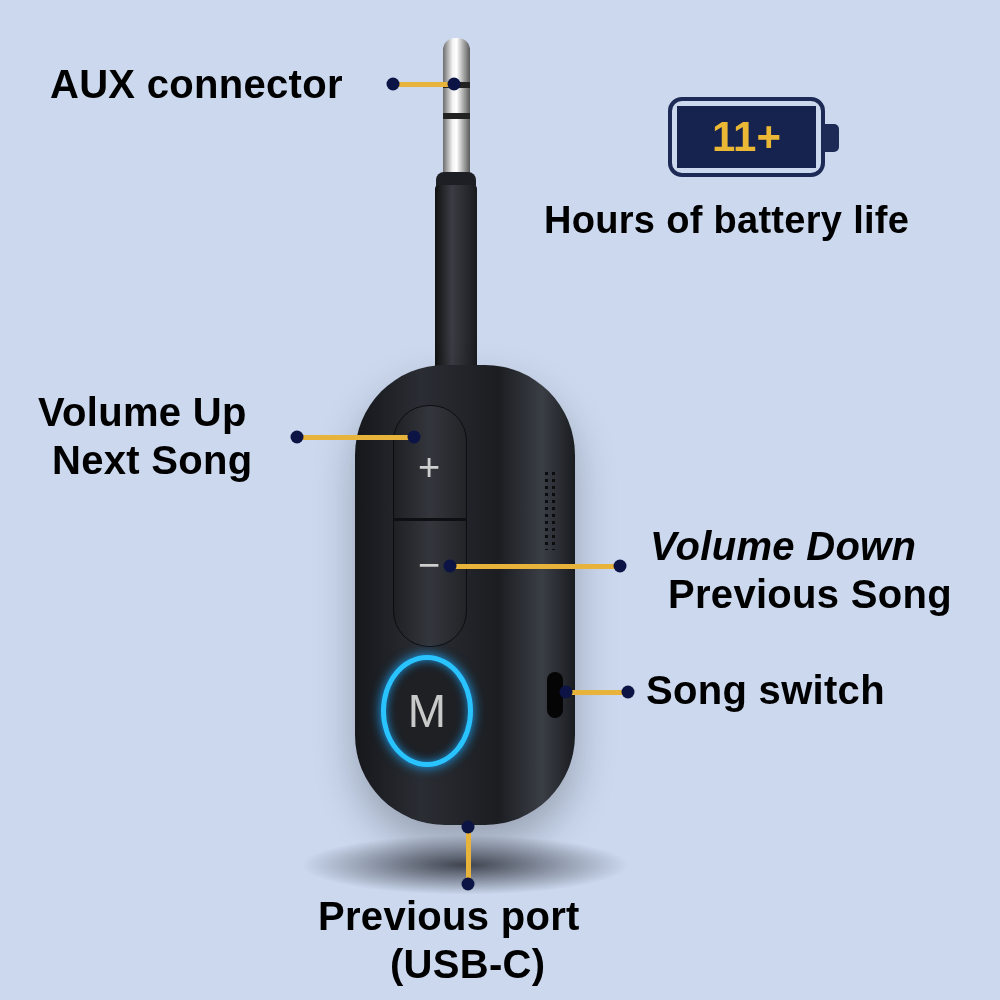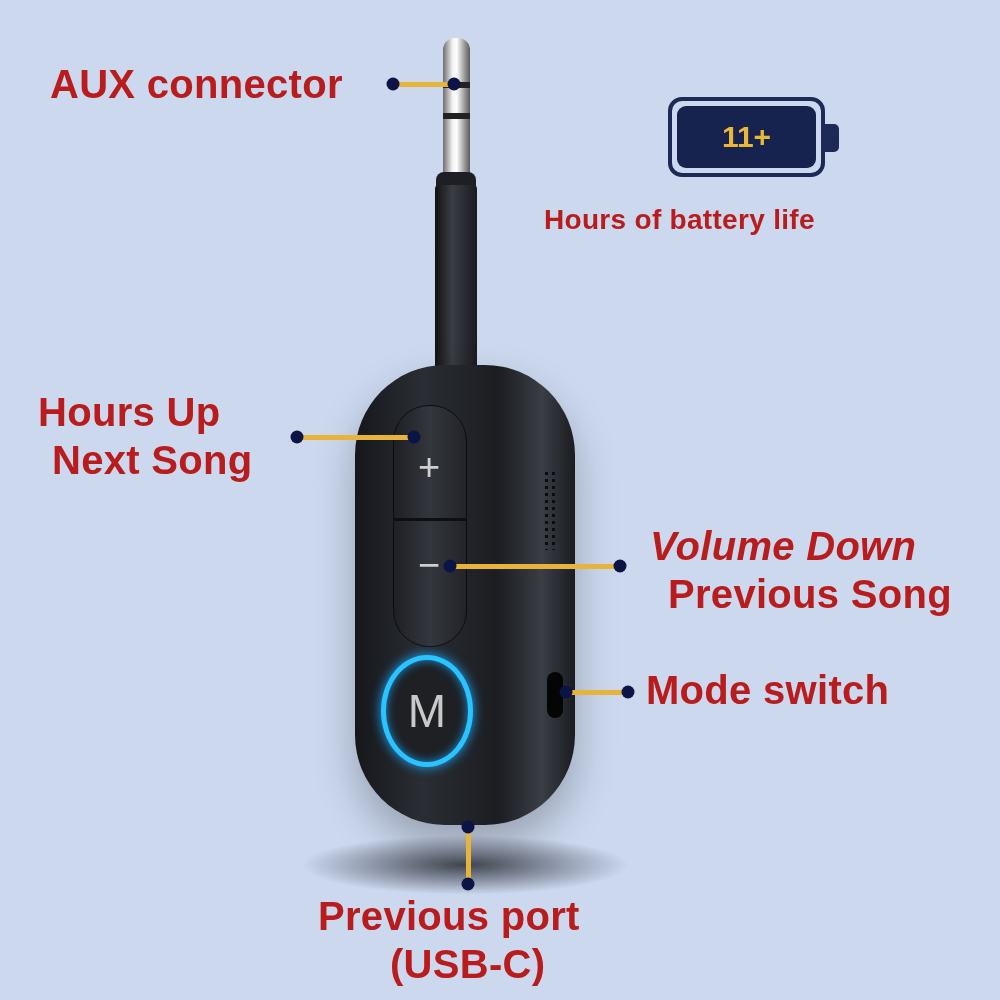--- a/index.html
+++ b/index.html
@@ -1,22 +1,22 @@
 <!DOCTYPE html>
 <html><head>
 <meta charset="utf-8">
 <style>
   html, body { margin: 0; padding: 0; }
   body { width: 1000px; height: 1000px; background: #cbd8ee; position: relative; overflow: hidden;
          font-family: "Liberation Sans", sans-serif; }
-  .lbl { position: absolute; color: #b91c1c; font-weight: bold; font-size: 40px; line-height: 48px; white-space: nowrap; letter-spacing: 0.3px; }
+  .lbl { position: absolute; color: #000000; font-weight: bold; font-size: 40px; line-height: 48px; white-space: nowrap; letter-spacing: 0.3px; }
   .line { position: absolute; background: #e8b33a; }
   .dot { position: absolute; width: 13px; height: 13px; border-radius: 50%; background: #0c1446; transform: translate(-50%,-50%); }
   .battery { position: absolute; left: 668px; top: 97px; width: 157px; height: 80px; border: 4px solid #1c2a55; border-radius: 14px; box-sizing: border-box; padding: 5px; }
-  .battery-inner { width: 100%; height: 100%; background: #17234f; border-radius: 9px; display: flex; align-items: center; justify-content: center; color: #eab834; font-weight: bold; font-size: 30px; }
+  .battery-inner { width: 100%; height: 100%; background: #17234f; border-radius: 0; display: flex; align-items: center; justify-content: center; color: #eab834; font-weight: bold; font-size: 42px; }
   .battery-cap { position: absolute; left: 825px; top: 124px; width: 14px; height: 28px; background: #1c2a55; border-radius: 0 5px 5px 0; }
   
   .plug-tip { position: absolute; left: 443px; top: 38px; width: 27px; height: 140px; border-radius: 12px 12px 2px 2px;
               background: linear-gradient(90deg,#6d6d6d,#f2f2f2 35%,#ffffff 50%,#9a9a9a 80%,#5a5a5a); }
   .ring { position: absolute; left: 443px; width: 27px; height: 6px; background: #222; }
   .plug-collar { position: absolute; left: 436px; top: 172px; width: 40px; height: 16px; background: #1d1f24; border-radius: 8px 8px 0 0; }
   .plug-stem { position: absolute; left: 435px; top: 185px; width: 42px; height: 190px; border-radius: 4px;
                background: linear-gradient(90deg,#111,#3a3d44 40%,#1a1b1f); }
   .body { position: absolute; left: 355px; top: 365px; width: 220px; height: 460px; border-radius: 90px;
           background: linear-gradient(90deg,#15171b,#2a2d33 30%,#1b1d21 65%,#3a3e45 85%,#1a1c20); box-shadow: 0 20px 40px rgba(0,0,0,0.25); }
@@ -33,21 +33,21 @@
   .shadow { position: absolute; left: 300px; top: 835px; width: 330px; height: 60px; border-radius: 50%;
             background: radial-gradient(ellipse at center, rgba(20,22,30,0.75), rgba(20,22,30,0) 70%); }
 </style>
 </head>
 <body>
 
 <div class="battery">
   <div class="battery-inner">11+</div>
 </div>
 <div class="battery-cap"></div>
-<div class="lbl" style="left:544px;top:196px;font-size:28px;">Hours of battery life</div>
+<div class="lbl" style="left:544px;top:196px;font-size:38px;">Hours of battery life</div>
 
 <div class="shadow"></div>
 <div class="plug-tip"></div>
 <div class="ring" style="top:82px"></div>
 <div class="ring" style="top:113px"></div>
 <div class="plug-collar"></div>
 <div class="plug-stem"></div>
 <div class="body"></div>
 <div class="speaker"></div>
 <div class="rocker"></div>
@@ -57,33 +57,33 @@
 <div class="m-ring">
   <span>M</span>
 </div>
 <div class="mode-slot"></div>
 
 <div class="lbl" style="left:50px;top:60px;">AUX connector</div>
 <div class="line" style="left:393px;top:82px;width:60px;height:5px;"></div>
 <div class="dot" style="left:393px;top:84px;"></div>
 <div class="dot" style="left:454px;top:84px;"></div>
 
-<div class="lbl" style="left:38px;top:388px;">Hours Up</div>
+<div class="lbl" style="left:38px;top:388px;">Volume Up</div>
 <div class="lbl" style="left:52px;top:436px;">Next Song</div>
 <div class="line" style="left:297px;top:435px;width:118px;height:5px;"></div>
 <div class="dot" style="left:297px;top:437px;"></div>
 <div class="dot" style="left:414px;top:437px;"></div>
 
 <div class="lbl" style="left:650px;top:522px;font-style:italic;">Volume Down</div>
 <div class="lbl" style="left:650px;top:570px;margin-left:18px;">Previous Song</div>
 <div class="line" style="left:450px;top:564px;width:170px;height:5px;"></div>
 <div class="dot" style="left:450px;top:566px;"></div>
 <div class="dot" style="left:620px;top:566px;"></div>
 
-<div class="lbl" style="left:646px;top:666px;">Mode switch</div>
+<div class="lbl" style="left:646px;top:666px;">Song switch</div>
 <div class="line" style="left:566px;top:690px;width:62px;height:5px;"></div>
 <div class="dot" style="left:566px;top:692px;"></div>
 <div class="dot" style="left:628px;top:692px;"></div>
 
 <div class="line" style="left:466px;top:827px;width:5px;height:58px;"></div>
 <div class="dot" style="left:468px;top:827px;"></div>
 <div class="dot" style="left:468px;top:884px;"></div>
 <div class="lbl" style="left:318px;top:892px;">Previous port</div>
 <div class="lbl" style="left:390px;top:940px;">(USB-C)</div>
 

